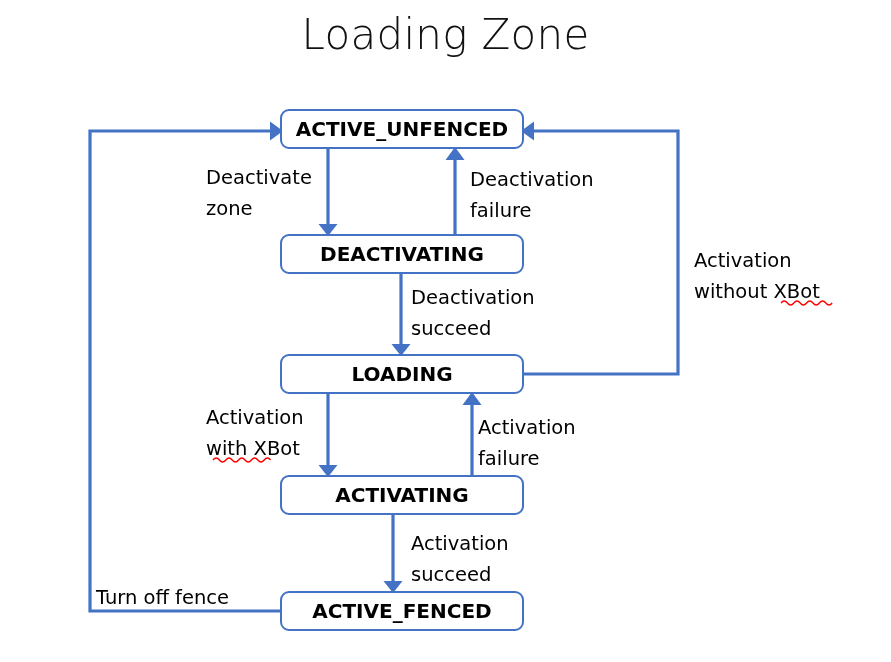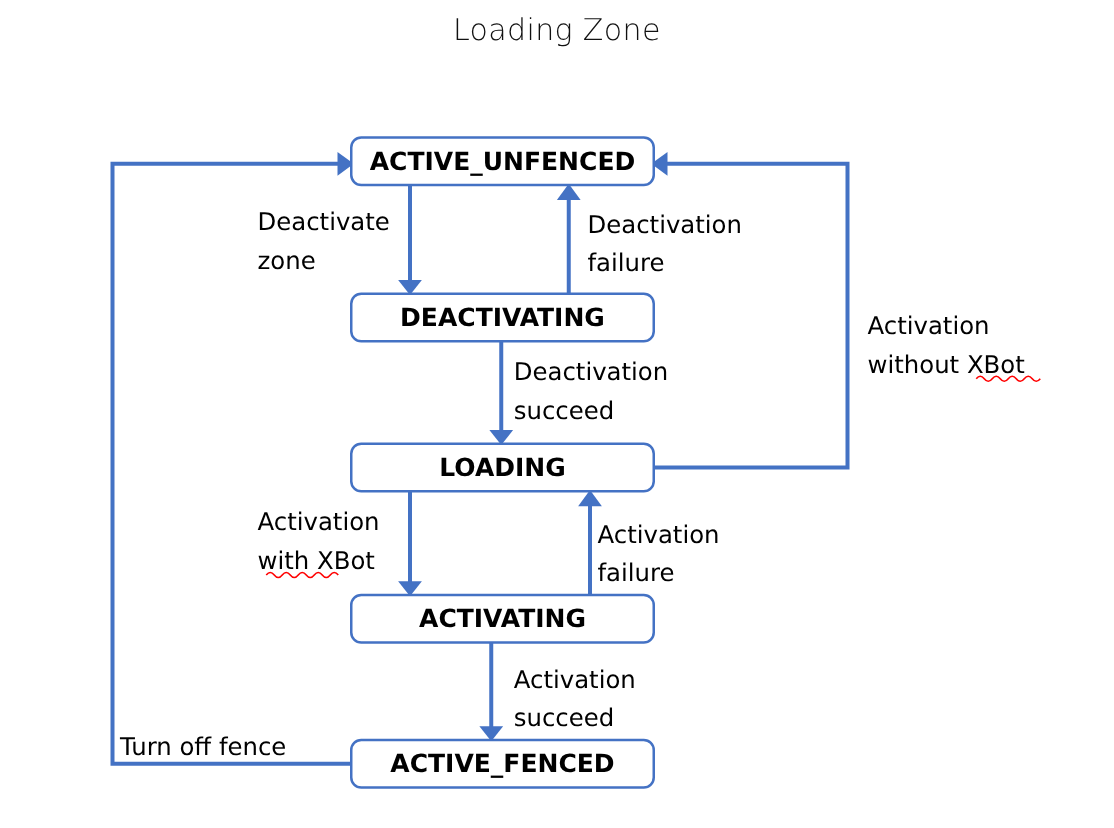--- a/index.html
+++ b/index.html
@@ -23,21 +23,21 @@
     height: 662px;
   }
   .slide-title {
     position: absolute;
     left: 0;
     top: 10px;
     width: 891px;
     text-align: center;
     font-family: "DejaVu Sans", sans-serif;
     font-weight: 300;
-    font-size: 24px;
+    font-size: 42px;
     letter-spacing: 0.3px;
     color: #111111;
     white-space: pre;
   }
   svg.canvas {
     position: absolute;
     left: 0;
     top: 0;
     width: 891px;
     height: 662px;

